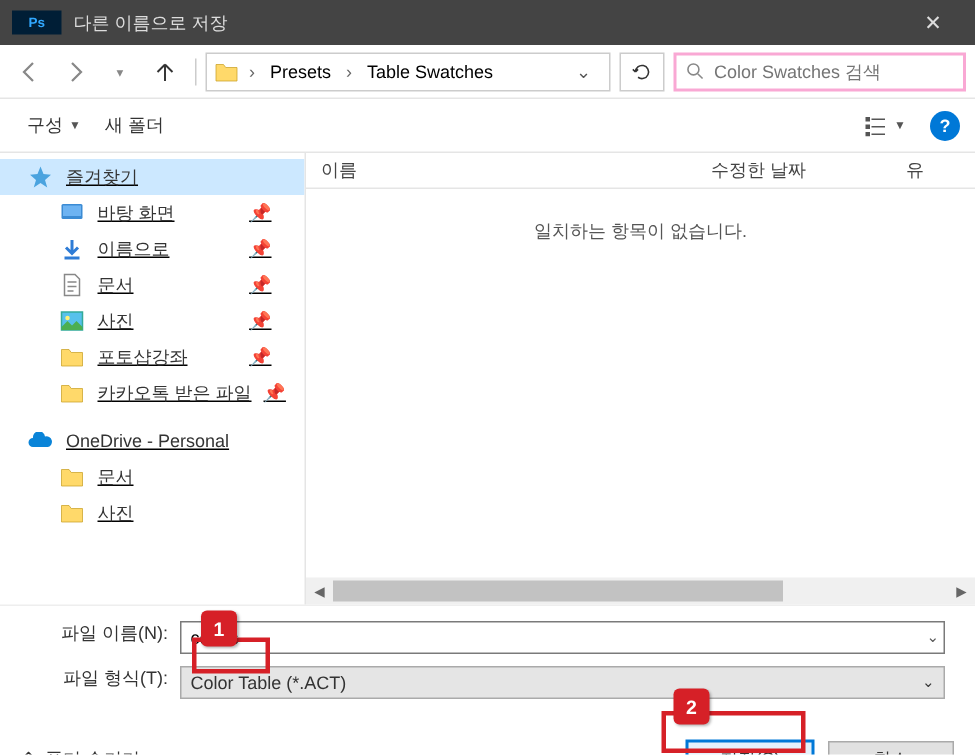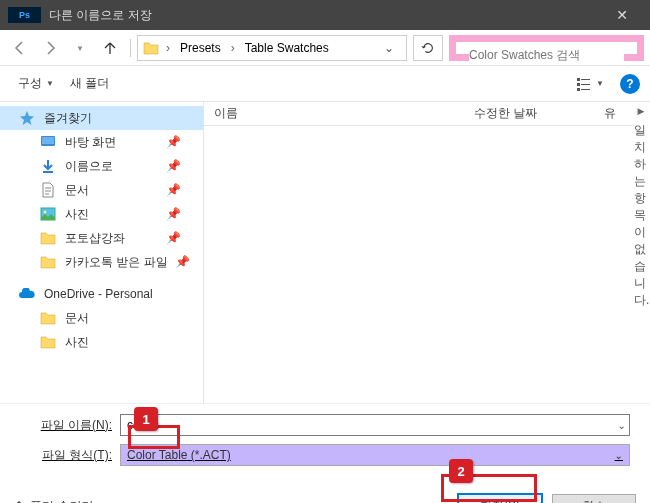--- a/index.html
+++ b/index.html
@@ -14,58 +14,58 @@
     .navbar { height: 36px; display: flex; align-items: center; padding: 4px 6px; border-bottom: 1px solid #e5e5e5; gap: 2px; }
     .nav-btn { width: 28px; height: 26px; display: flex; align-items: center; justify-content: center; border: none; background: transparent; color: #888; cursor: default; }
     .nav-btn.enabled { color: #333; cursor: pointer; }
     .nav-sep { width: 1px; height: 18px; background: #ccc; margin: 0 4px; }
     .addr { flex: 1; height: 26px; border: 1px solid #ccc; display: flex; align-items: center; padding: 0 4px; gap: 4px; }
     .folder-mini { width: 18px; height: 18px; display: inline-flex; align-items: center; justify-content: center; }
     .crumb { padding: 2px 4px; cursor: pointer; }
     .crumb-sep { color: #666; padding: 0 2px; }
     .addr-drop { margin-left: auto; padding: 0 8px; cursor: pointer; color: #555; }
     .refresh-btn { width: 30px; height: 26px; border: 1px solid #ccc; background: #fff; display: flex; align-items: center; justify-content: center; margin-left: 4px; cursor: pointer; color: #333; }
-    .search { width: 195px; height: 26px; border: 7px solid #f9a8d4; display: flex; align-items: center; padding: 0 6px; margin-left: 4px; gap: 6px; color: #777; flex-direction: column; }
+    .search { width: 195px; height: 26px; border: 2px solid #f9a8d4; display: flex; align-items: center; padding: 0 6px; margin-left: 4px; gap: 6px; color: #777; }
     .search input { border: none; outline: none; flex: 1; font-size: 12px; color: #777; }
     
     .toolbar2 { height: 36px; display: flex; align-items: center; padding: 0 10px; border-bottom: 1px solid #e5e5e5; }
     .tb-btn { padding: 4px 8px; display: flex; align-items: center; gap: 4px; cursor: pointer; color: #333; }
     .tb-drop { font-size: 8px; color: #555; }
     .toolbar2-right { margin-left: auto; display: flex; align-items: center; gap: 8px; }
     .help-icon { width: 20px; height: 20px; border-radius: 50%; background: #0078d7; color: #fff; display: flex; align-items: center; justify-content: center; font-size: 12px; font-weight: bold; cursor: pointer; }
     
     .main { display: flex; height: 301px; }
     .sidebar { width: 204px; border-right: 1px solid #e5e5e5; overflow-y: auto; overflow-x: hidden; padding: 4px 0; }
-    .side-item { height: 24px; display: flex; align-items: center; padding: 0 8px 0 18px; gap: 8px; cursor: pointer; position: relative; }
+    .side-item { height: 24px; display: flex; align-items: center; padding: 0 8px 0 18px; gap: 8px; cursor: pointer; position: relative; text-decoration: underline; }
     .side-item.selected { background: #cce8ff; }
     .side-item.child { padding-left: 24px; margin-left: 15px; }
     .side-icon { width: 18px; height: 18px; display: inline-flex; align-items: center; justify-content: center; flex-shrink: 0; }
     .side-label { flex: 1; color: #333; white-space: nowrap; }
     .pin { color: #888; padding-right: 14px; font-size: 12px; flex-shrink: 0; }
     
-    .content { flex: 1; display: flex; flex-direction: row; position: relative; }
+    .content { flex: 1; display: flex; flex-direction: column; position: relative; }
     .col-headers { height: 24px; display: flex; align-items: center; border-bottom: 1px solid #e5e5e5; }
     .col-h { padding: 0 10px; height: 100%; display: flex; align-items: center; color: #444; border-right: 1px solid transparent; }
     .col-h.name { width: 260px; }
     .col-h.date { width: 130px; }
     .col-h.type { width: 40px; }
     .content-body { flex: 1; display: flex; align-items: flex-start; justify-content: center; padding-top: 20px; color: #555; }
     .scroll-h { height: 18px; background: #f0f0f0; position: relative; }
     .scroll-h-thumb { position: absolute; left: 18px; top: 2px; width: 300px; height: 14px; background: #c2c2c2; }
     .scroll-h-arrow { position: absolute; top: 0; width: 18px; height: 18px; display: flex; align-items: center; justify-content: center; color: #666; font-size: 9px; }
     .scroll-h-arrow.left { left: 0; }
     .scroll-h-arrow.right { right: 0; }
     
     .bottom { padding: 10px 20px; border-top: 1px solid #eee; }
-    .row { display: flex; align-items: center; margin-bottom: 8px; text-decoration: underline; }
+    .row { display: flex; margin-bottom: 8px; }
     .lbl { width: 100px; text-align: right; padding-right: 8px; color: #333; }
     .fname-wrap { position: relative; flex: 1; }
     .fname { width: 100%; height: 22px; border: 1px solid #7a7a7a; padding: 0 22px 0 6px; font-size: 12px; outline: none; }
     .combo-arrow { position: absolute; right: 4px; top: 50%; transform: translateY(-50%); color: #555; font-size: 10px; cursor: pointer; }
-    .ftype { flex: 1; height: 22px; border: 1px solid #aaa; background: #c4b5fd; padding: 0 6px; display: flex; align-items: center; justify-content: space-between; cursor: pointer; color: #333; }
+    .ftype { flex: 1; height: 22px; border: 1px solid #aaa; background: #e5e5e5; padding: 0 6px; display: flex; align-items: center; justify-content: space-between; cursor: pointer; color: #333; }
     
     .footer { height: 44px; display: flex; align-items: center; padding: 0 14px; }
     .hide-folders { display: flex; align-items: center; gap: 6px; cursor: pointer; color: #333; }
     .footer-btns { margin-left: auto; display: flex; gap: 10px; position: relative; }
     .btn { width: 84px; height: 24px; border: 1px solid #aaa; background: #e1e1e1; cursor: pointer; color: #333; }
     .btn.primary { border: 1px solid #0078d7; background: #e5f1fb; outline: 1px solid #0078d7; }
     
     .marker { position: absolute; width: 24px; height: 24px; background: #d62027; color: #fff; border-radius: 4px; display: flex; align-items: center; justify-content: center; font-weight: bold; font-size: 13px; z-index: 10; box-shadow: 1px 1px 2px rgba(0,0,0,0.3); }
     .marker.m1 { left: 134px; top: 407px; }
     .marker.m2 { left: 449px; top: 459px; }

